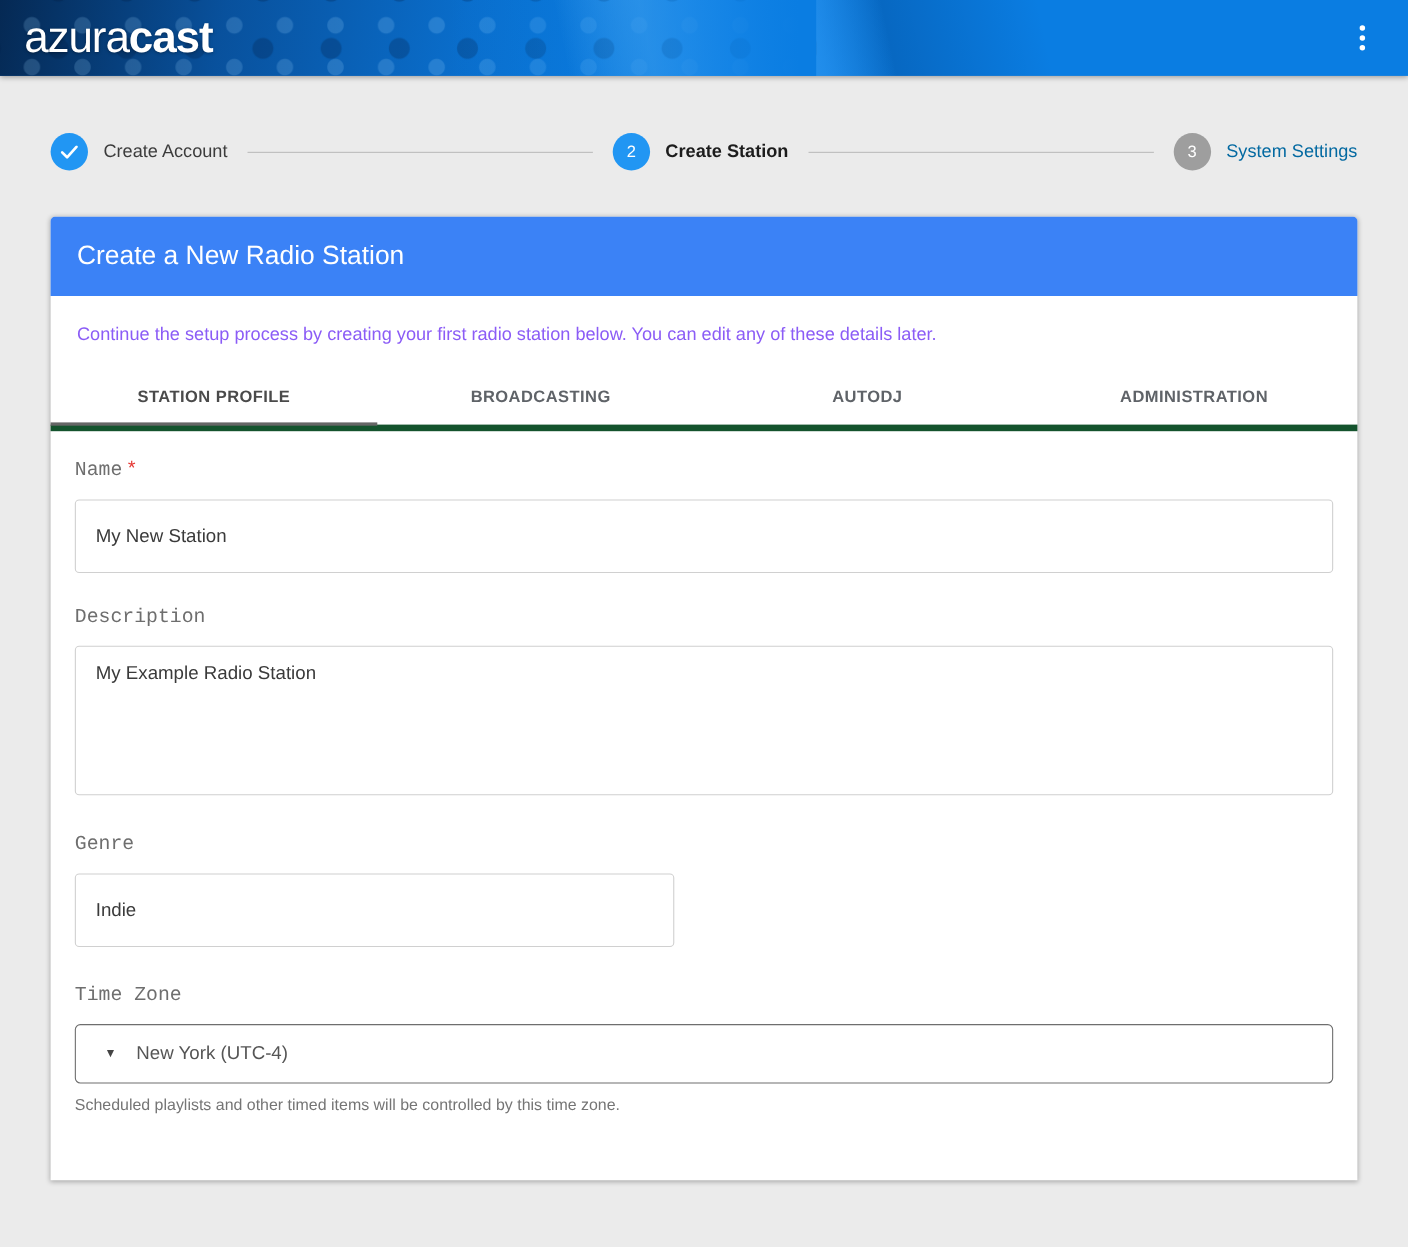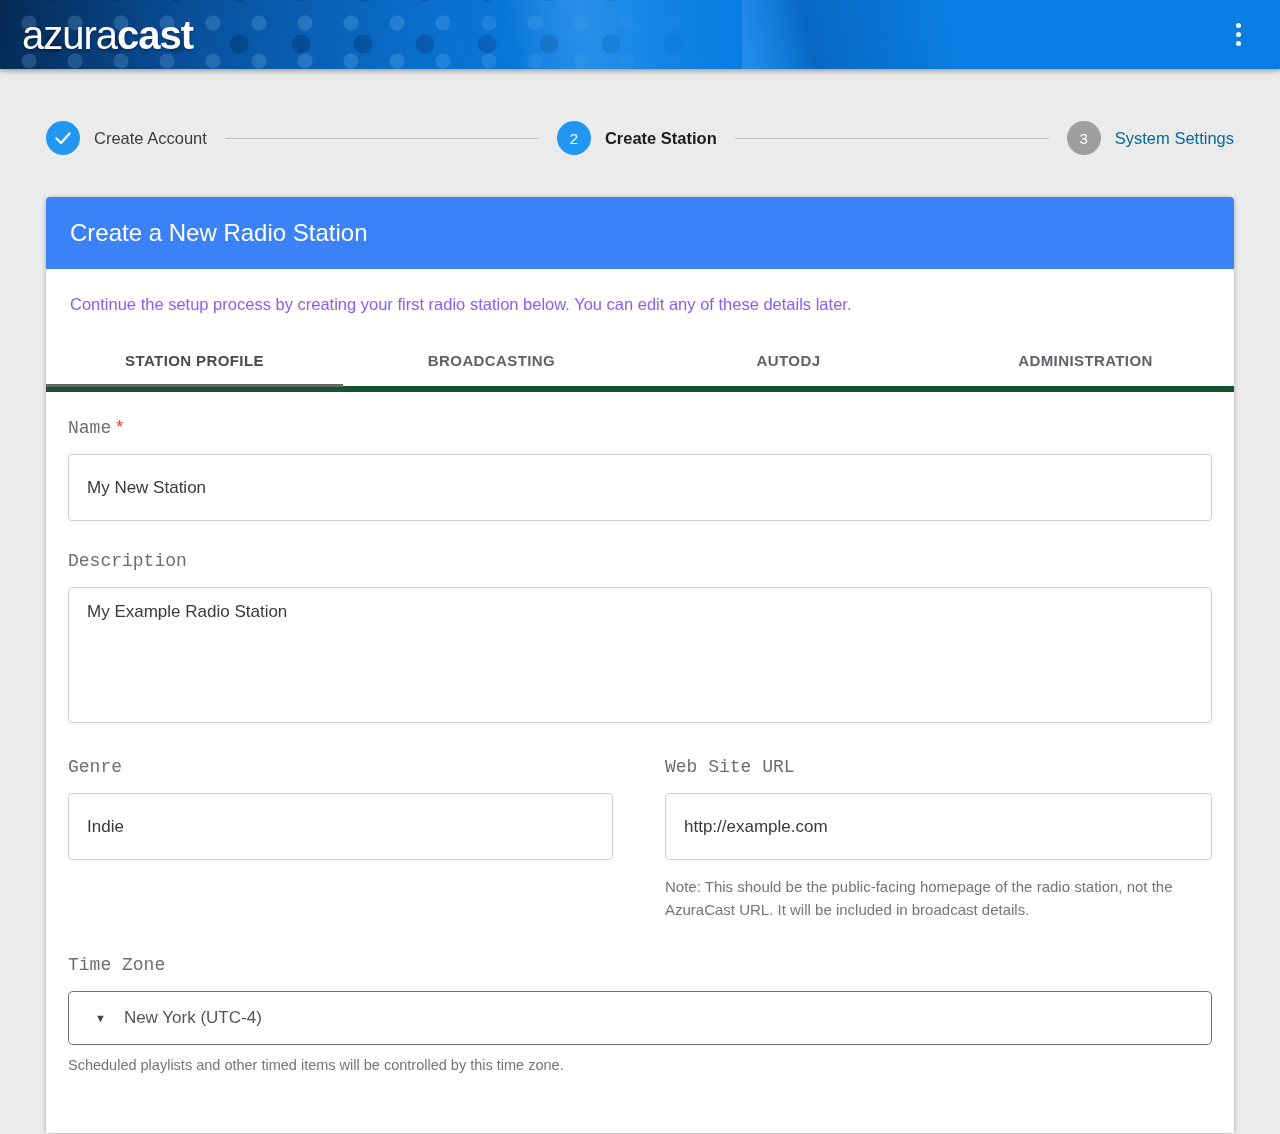--- a/index.html
+++ b/index.html
@@ -173,25 +173,20 @@
       <div class="field">
         <div class="field-label">Description</div>
         <textarea class="textarea" style="">My Example Radio Station</textarea>
       </div>
 
       <div class="two-col">
         <div>
           <div class="field-label">Genre</div>
           <input class="text-input" type="text" value="Indie" style="">
         </div>
-        <div>
-          <div class="field-label">Web Site URL</div>
-          <input class="text-input" type="text" value="http://example.com" style="">
-          <div class="note">Note: This should be the public-facing homepage of the radio station, not the AzuraCast URL. It will be included in broadcast details.</div>
-        </div>
       </div>
 
       <div class="field">
         <div class="field-label">Time Zone</div>
         <div class="select-box">
           <span class="select-caret">▼</span>
           <span class="select-value">New York (UTC-4)</span>
         </div>
         <div class="help-text">Scheduled playlists and other timed items will be controlled by this time zone.</div>
       </div>

